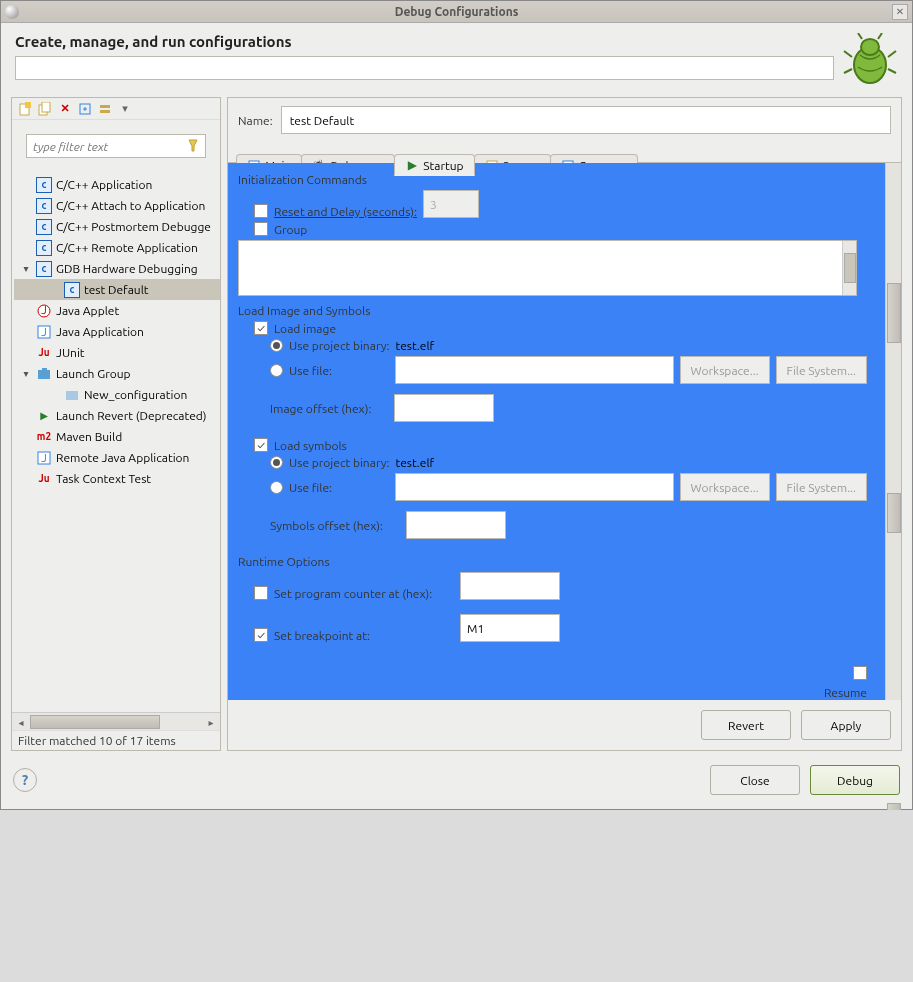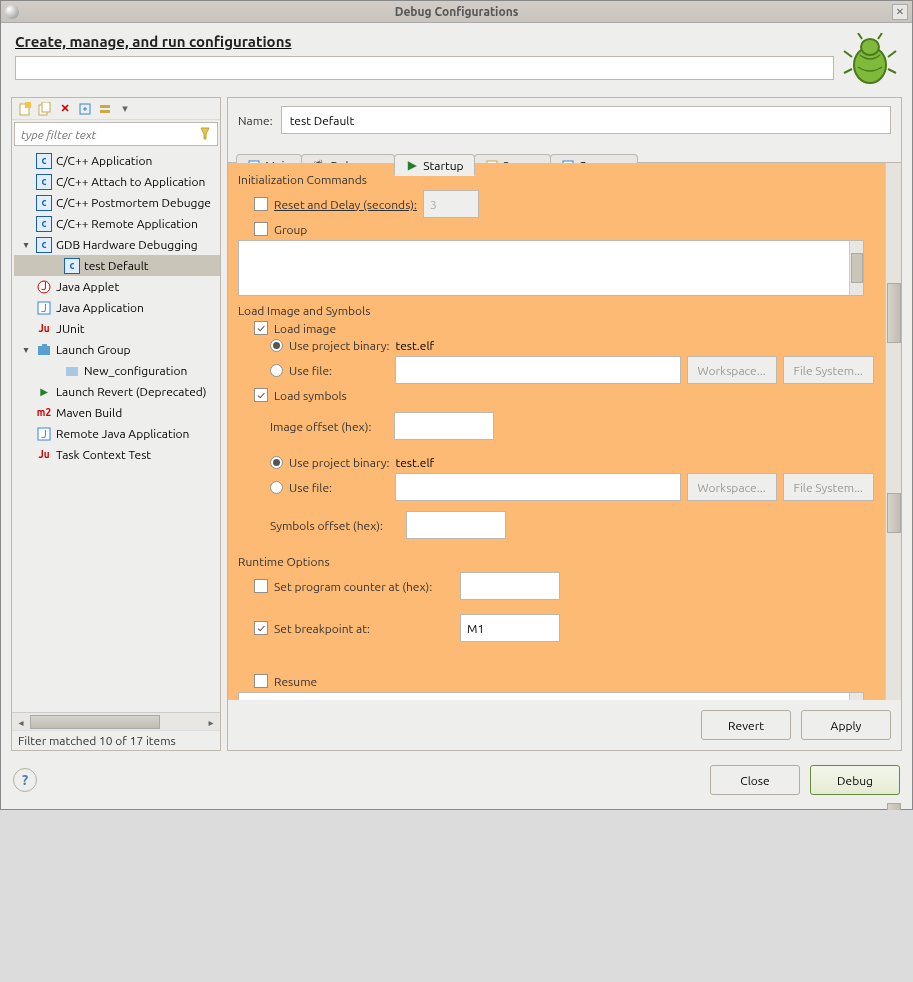--- a/index.html
+++ b/index.html
@@ -3,30 +3,30 @@
 <meta charset="utf-8">
 <style>
 * { box-sizing: border-box; font-family: "Segoe UI", "Ubuntu", "Liberation Sans", sans-serif; font-size: 12px; }
 body { margin: 0; background: #dcdcdc; }
 .window { width: 913px; height: 810px; background: #eeeeec; border: 1px solid #888; display: flex; flex-direction: column; position:relative;}
 .titlebar { height: 22px; background: linear-gradient(#d2cec7,#c8c4bc); display: flex; align-items:center; justify-content:center; border-bottom:1px solid #aaa; position:relative;}
 .titlebar .appicon { position:absolute; left:4px; width:14px; height:14px; border-radius:50%; background: radial-gradient(circle at 30% 30%, #fff, #888);}
 .titlebar .title { font-weight:bold; color:#555;}
 .titlebar .closex { position:absolute; right:4px; width:16px; height:16px; border:1px solid #aaa; background:#e8e7e3; display:flex; align-items:center; justify-content:center; font-size:10px; color:#666;}
 .header { padding: 10px 14px 4px 14px; display:flex; align-items:flex-start;}
-.header-left { flex:1;text-decoration:underline; }
+.header-left { flex:1; }
 .header h1 { margin:0 0 6px 0; font-size:15px; font-weight:bold; color:#222;}
 .header .msgarea { border:1px solid #bdb9b0; background:#fff; height:24px; width: calc(100% - 0px);}
 .bug { width:56px; height:56px; margin-left:8px; position:relative;}
 .bug svg { width:56px; height:56px;}
 .body { flex:1; display:flex; padding: 4px 10px 6px 10px; gap:6px; min-height:0;}
 .leftpane { width:210px; border:1px solid #bdb9b0; background:#eeeeec; display:flex; flex-direction:column; }
 .toolbar { height:22px; display:flex; align-items:center; gap:2px; padding:2px 4px; border-bottom:1px solid #ddd;}
 .tbtn { width:18px; height:18px; display:flex; align-items:center; justify-content:center; font-size:11px; cursor:pointer;}
-.filterbox { margin:2px; position:relative;}
+.filterbox { margin:14px; position:relative;}
 .filterbox input { width:100%; height:24px; padding:2px 22px 2px 6px; border:1px solid #bdb9b0; color:#999; font-style:italic; }
 .filterbox .clear { position:absolute; right:6px; top:5px; width:14px; height:14px;}
 .tree { flex:1; overflow:auto; padding:2px 0 2px 2px;}
 .node { display:flex; align-items:center; height:21px; padding-left:6px; gap:4px; cursor:default;}
 .node.grandchild { padding-left:50px;}
 .node.selected { background:#c9c5b9;}
 .expander { width:12px; text-align:center; color:#555; font-size:10px;}
 .cicon { width:16px; height:16px; display:flex; align-items:center; justify-content:center; font-size:10px;}
 .ci-c { border:1px solid #1a5fb4; background:#e0eefe; color:#1a5fb4; font-weight:bold;}
 .ci-ju { color:#c00; font-weight:bold; font-size:10px;}
@@ -38,37 +38,37 @@
 .scrollrow .arrL{left:0;} .scrollrow .arrR{right:0;}
 .status { padding:3px 6px; border-top:1px solid #ddd; color:#333;}
 .rightpane { flex:1; border:1px solid #bdb9b0; background:#eeeeec; display:flex; flex-direction:column; }
 .namerow { display:flex; align-items:center; gap:8px; padding:8px 10px;}
 .namerow input { flex:1; height:28px; padding:4px 8px; border:1px solid #bdb9b0; background:#fff;}
 .tabs { display:flex; padding:0 8px; gap:0; border-bottom:1px solid #bdb9b0; margin-top:-2px;}
 .tab { display:flex; align-items:center; gap:4px; padding:3px 10px; border:1px solid #bdb9b0; border-bottom:none; background:#e8e7e3; border-top-left-radius:4px; border-top-right-radius:4px; margin-right:-1px; position:relative; top:14px; cursor:pointer;}
 .tab.active { background:#eeeeec; border-bottom:1px solid #eeeeec; z-index:2;}
 .tabicon { width:14px; height:14px; display:flex; align-items:center; justify-content:center;}
 .tabpage { flex:1; display:flex; min-height:0;}
-.scrollarea { flex:1; overflow:auto; padding:6px 11px 6px 10px; background:#fdba74; position:relative;}
+.scrollarea { flex:1; overflow:auto; padding:6px 18px 6px 10px; background:#3b82f6; position:relative;}
 .vscroll { width:16px; background:#e5e3dd; border-left:1px solid #ccc; position:relative;}
 .vscroll .thumb2 { position:absolute; left:1px; width:14px; background:linear-gradient(90deg,#d6d3cb,#c0bcb2); border:1px solid #aaa;}
 .section-title { color:#333; margin:4px 0;}
 .row { display:flex; align-items:center; gap:6px; margin:4px 0;}
 .chk { width:14px; height:14px; border:1px solid #918f88; background:#fff; display:inline-flex; align-items:center; justify-content:center; font-size:11px; color:#333;}
 .chk.checked::after { content:"✓";}
 .radio { width:13px; height:13px; border:1px solid #918f88; border-radius:50%; background:#fff; display:inline-flex; align-items:center; justify-content:center;}
 .radio.checked::after { content:""; width:7px; height:7px; background:#555; border-radius:50%;}
 .sminput { height:28px; border:1px solid #bdb9b0; background:#fff; padding:2px 6px;}
 .sminput.dis { color:#aaa; background:#eeeeec;}
 .widein { flex:1; height:28px; border:1px solid #bdb9b0; background:#fff;}
 .btn { height:28px; padding:0 10px; border:1px solid #bdb9b0; background:#eeeeec; color:#999; min-width:90px;}
 .textarea-wrap { position:relative; border:1px solid #bdb9b0; background:#fff; height:56px; margin:4px 10px 8px 0;}
 .textarea-wrap .tsb { position:absolute; right:0; top:0; bottom:0; width:14px; background:#e8e7e3; border-left:1px solid #ccc;}
 .textarea-wrap .tsb .th { position:absolute; left:1px; width:12px; background:#c9c5b9; border:1px solid #aaa;}
-.subpad { padding-left:16px;}
+.subpad { padding-left:16px;align-items:flex-end;}
 .subpad2 { padding-left:32px;}
 .buttons-row { display:flex; justify-content:flex-end; gap:10px; padding:10px;}
 .btn-big { height:30px; min-width:90px; border:1px solid #b2aea4; background:#eeeeec; border-radius:3px;}
 .footer { display:flex; align-items:center; padding:8px 12px 14px 12px; }
 .helpbtn { width:24px; height:24px; border:1px solid #b2aea4; border-radius:12px; display:flex; align-items:center; justify-content:center; color:#4a7db0; font-weight:bold; font-size:14px;}
 .footer .spacer{flex:1;}
 .btn-primary { border:1px solid #6a8a3a; background:linear-gradient(#f3f6ec,#e5ecd4);}
 label{color:#333;}
 </style>
 </head>
@@ -315,28 +315,28 @@
             <label>Use project binary:</label>
             <span>test.elf</span>
           </div>
           <div class="row subpad2">
             <span class="radio"></span>
             <label style="width:100px;">Use file:</label>
             <input class="widein" value="" style="">
             <button class="btn">Workspace...</button>
             <button class="btn">File System...</button>
           </div>
-          <div class="row subpad">
-            <span class="chk checked"></span>
-            <label>Load symbols</label>
-          </div>
-
           <div class="row subpad2" style="margin-top:10px;margin-bottom:16px;">
             <label style="width:118px;">Image offset (hex):</label>
             <input class="sminput" style="width: 100px;" value="">
+          </div>
+
+          <div class="row subpad">
+            <span class="chk checked"></span>
+            <label>Load symbols</label>
           </div>
           <div class="row subpad2">
             <span class="radio checked"></span>
             <label>Use project binary:</label>
             <span>test.elf</span>
           </div>
           <div class="row subpad2">
             <span class="radio"></span>
             <label style="width:100px;">Use file:</label>
             <input class="widein" value="" style="">
@@ -352,21 +352,21 @@
           <div class="row subpad">
             <span class="chk"></span>
             <label style="width:180px;">Set program counter at (hex):</label>
             <input class="sminput" style="width: 100px;" value="">
           </div>
           <div class="row subpad" style="margin-top:14px;">
             <span class="chk checked"></span>
             <label style="width:180px;">Set breakpoint at:</label>
             <input class="sminput" style="width: 100px;" value="M1">
           </div>
-          <div class="row subpad" style="margin-top:32px;">
+          <div class="row subpad" style="margin-top:24px;flex-direction:column;">
             <span class="chk"></span>
             <label>Resume</label>
           </div>
 
           <div class="textarea-wrap">
               <div class="tsb">
                 <div class="th" style="top:12px;height:30px;"></div>
               </div>
             </div>
         </div>

